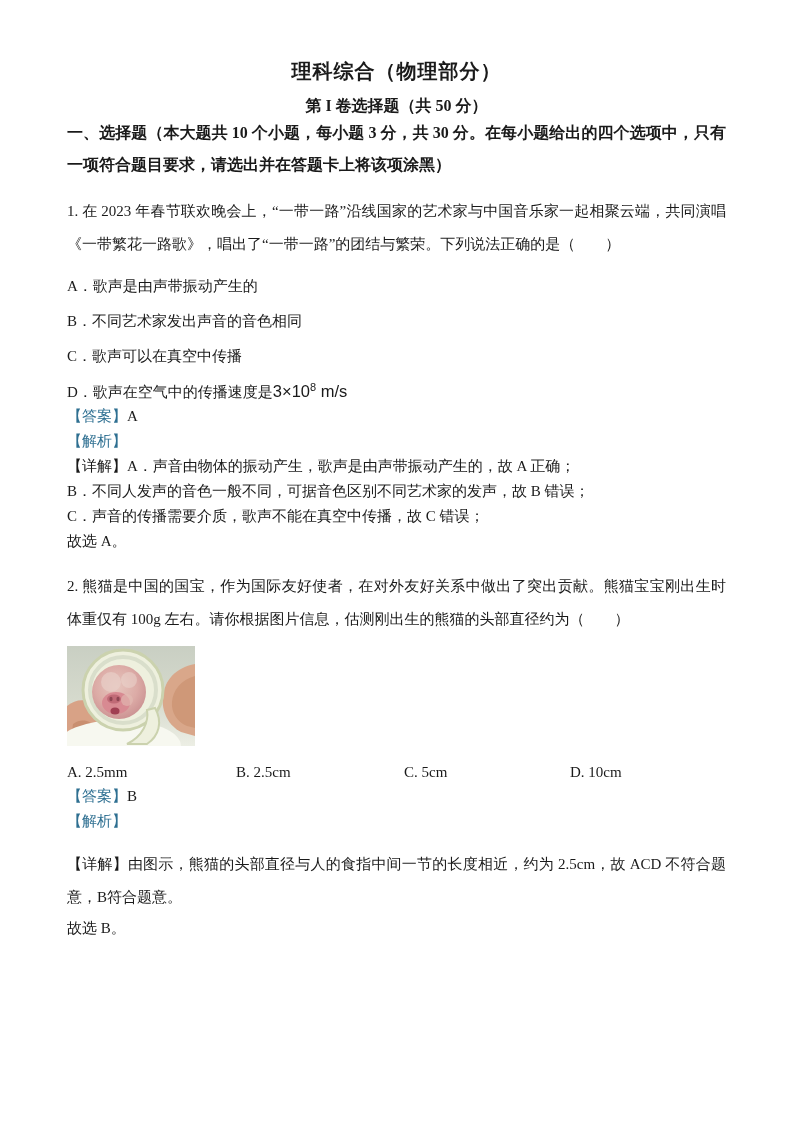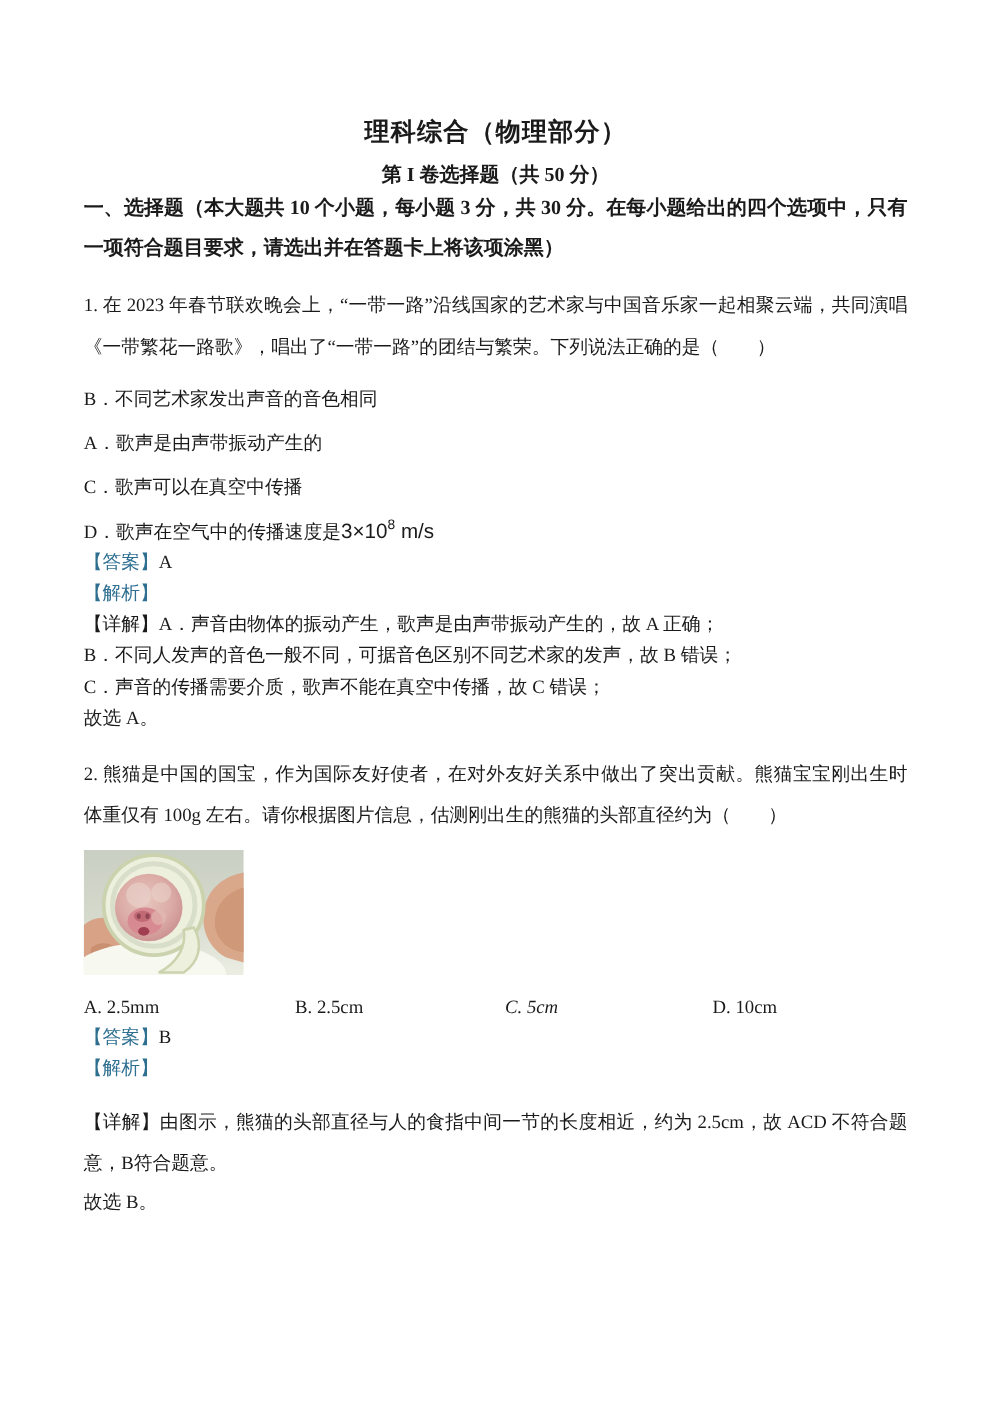--- a/index.html
+++ b/index.html
@@ -8,21 +8,21 @@
     font-family:"Liberation Serif","DejaVu Serif",serif;
     color:#1a1a1a;
     -webkit-font-smoothing:antialiased;
   }
   .page{
     position:relative;
     width:793px;height:1122px;
     padding:0 67px;box-sizing:border-box;
   }
   .doc-title{
-    margin-top:92px;
+    margin-top:58px;
     text-align:center;
     font-size:20px;font-weight:bold;
     letter-spacing:1px;
   }
   .doc-subtitle{
     margin-top:11px;
     text-align:center;
     font-size:16px;font-weight:bold;
   }
   .section-heading{
@@ -51,37 +51,37 @@
     width:128px;height:100px;
     display:block;
   }
   .opt-row{
     display:flex;
     margin-top:16px;
     font-size:15px;line-height:20px;
   }
   .opt-row .col-a{width:169px;}
   .opt-row .col-b{width:168px;}
-  .opt-row .col-c{width:166px;font-style:italic;}
+  .opt-row .col-c{width:166px;}
   .opt-row .col-d{flex:1;}
   .detail-para{margin-top:16px;}
 </style>
 </head>
 <body>
 
 <div class="page">
 
   <div class="doc-title">理科综合（物理部分）</div>
   <div class="doc-subtitle">第 I 卷选择题（共 50 分）</div>
   <div class="section-heading">一、选择题（本大题共 10 个小题，每小题 3 分，共 30 分。在每小题给出的四个选项中，只有一项符合题目要求，请选出并在答题卡上将该项涂黑）</div>
 
   <div>
     <p class="para stem">1. 在 2023 年春节联欢晚会上，“一带一路”沿线国家的艺术家与中国音乐家一起相聚云端，共同演唱《一带繁花一路歌》，唱出了“一带一路”的团结与繁荣。下列说法正确的是（　　）</p>
+    <p class="para opt-line">A．歌声是由声带振动产生的</p>
     <p class="para opt-line">B．不同艺术家发出声音的音色相同</p>
-    <p class="para opt-line">A．歌声是由声带振动产生的</p>
     <p class="para opt-line">C．歌声可以在真空中传播</p>
     <p class="para opt-line"><span>D．歌声在空气中的传播速度是</span><span class="formula"><span>3×10</span><sup>8</sup><span> m/s</span></span></p>
     <p class="para gap-line"><span class="marker">【答案】</span><span>A</span></p>
     <p class="para gap-line"><span class="marker">【解析】</span></p>
     <p class="para gap-line"><span>【详解】</span><span>A．声音由物体的振动产生，歌声是由声带振动产生的，故 A 正确；</span></p>
     <p class="para gap-line">B．不同人发声的音色一般不同，可据音色区别不同艺术家的发声，故 B 错误；</p>
     <p class="para gap-line">C．声音的传播需要介质，歌声不能在真空中传播，故 C 错误；</p>
     <p class="para gap-line">故选 A。</p>
   </div>
 

